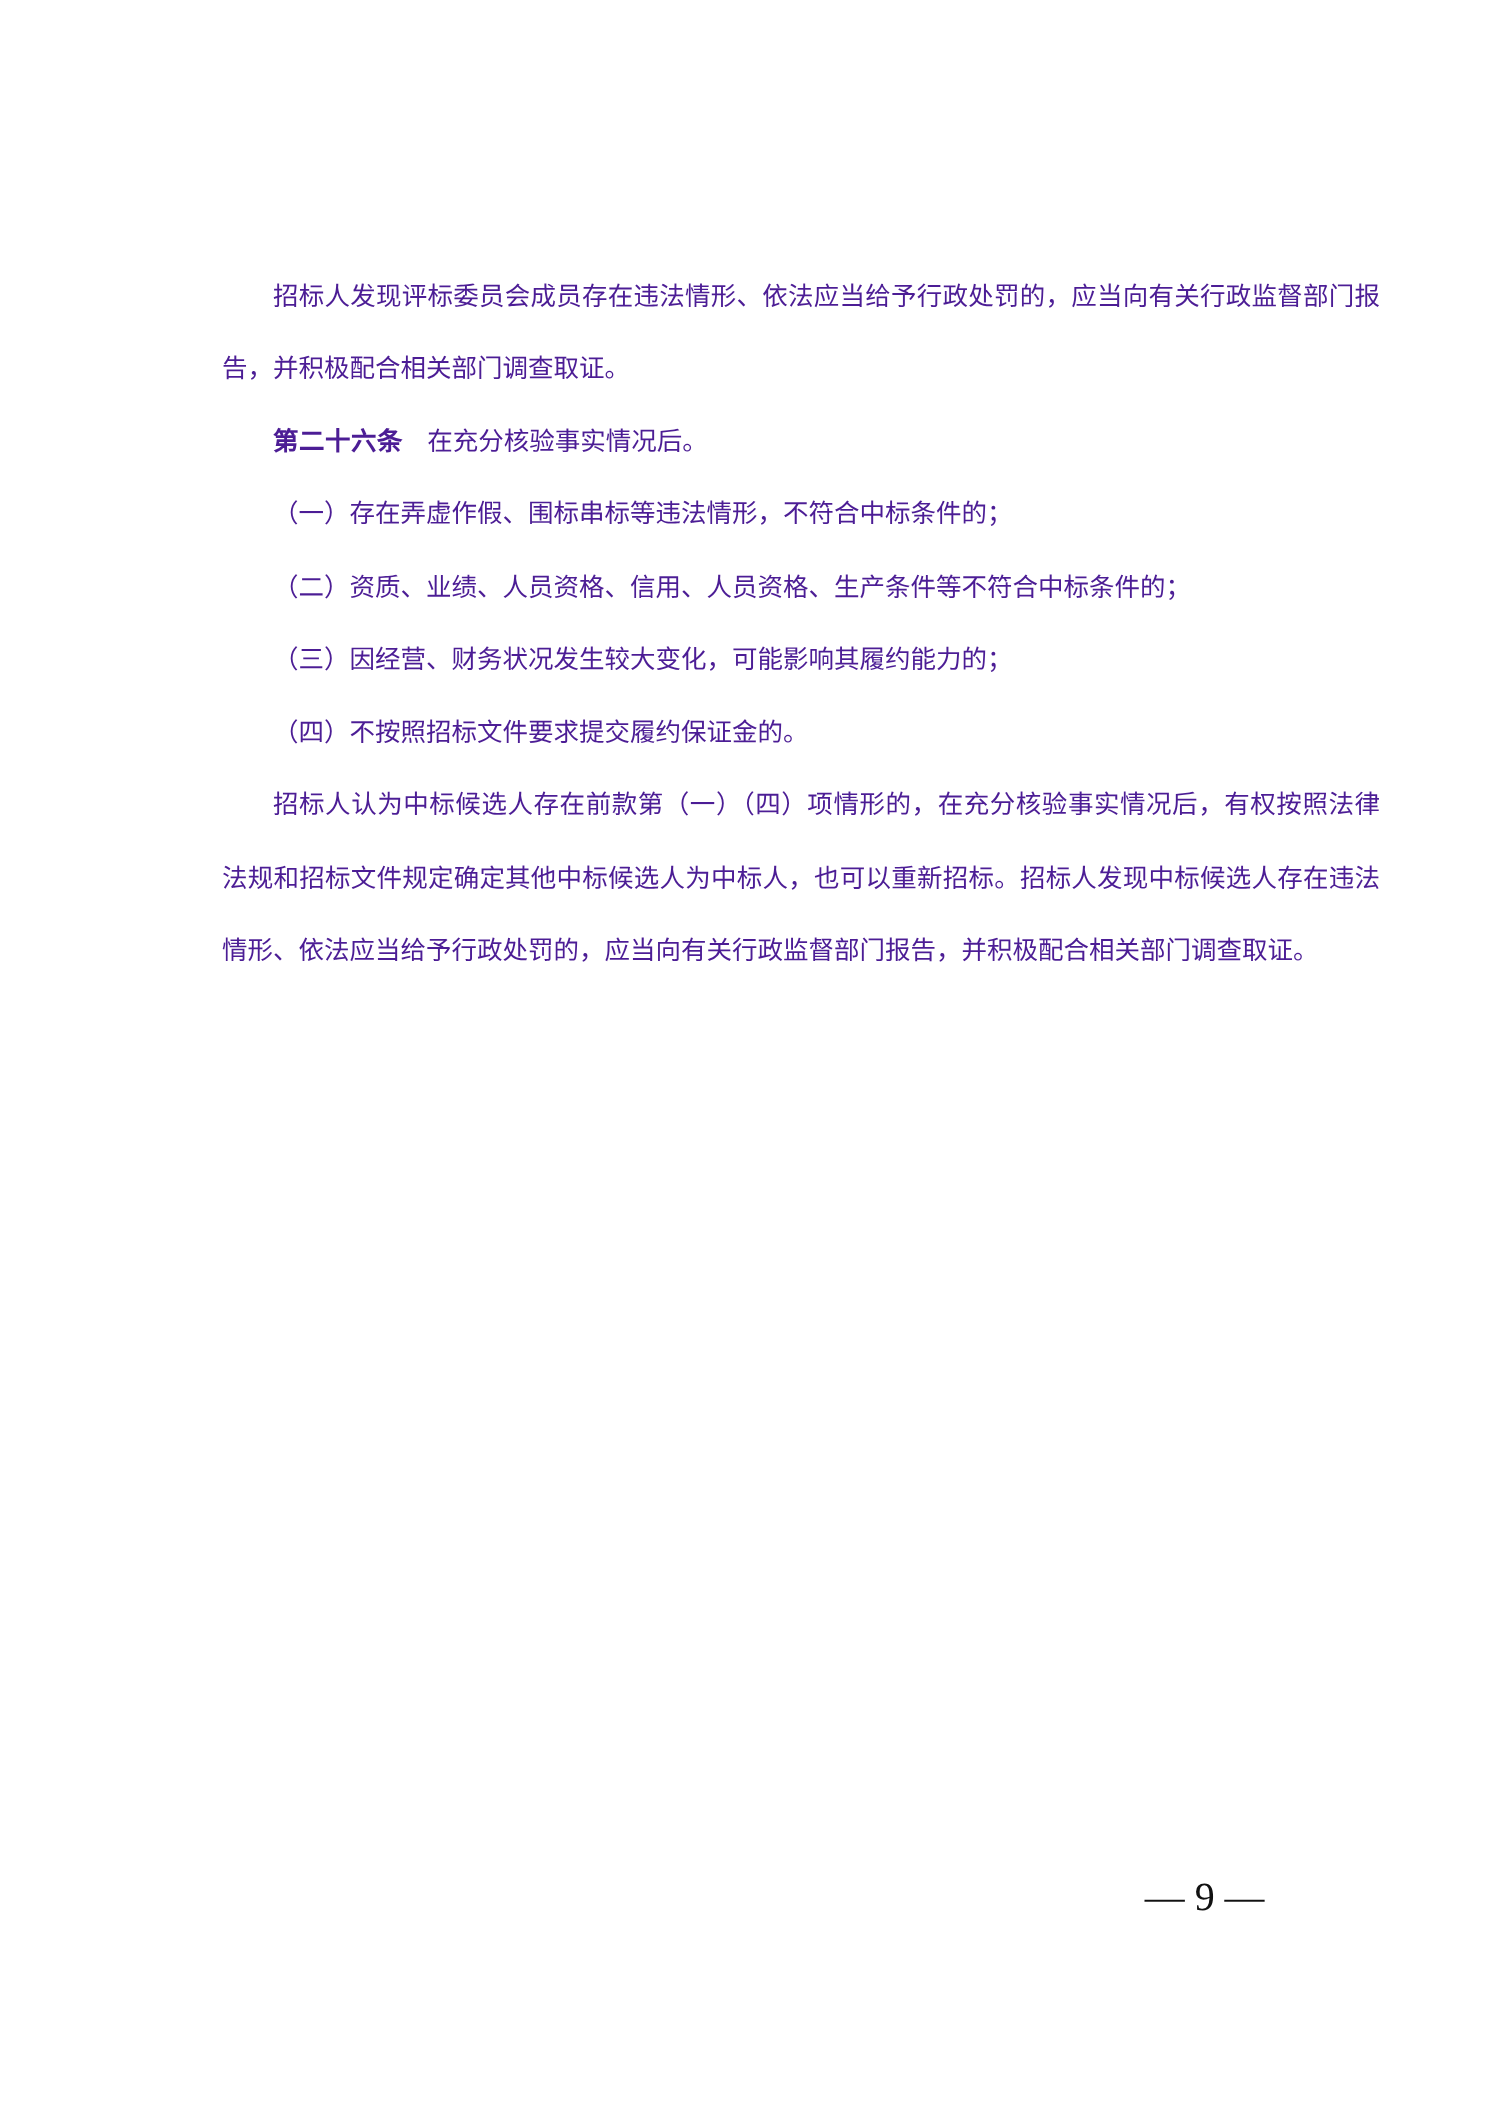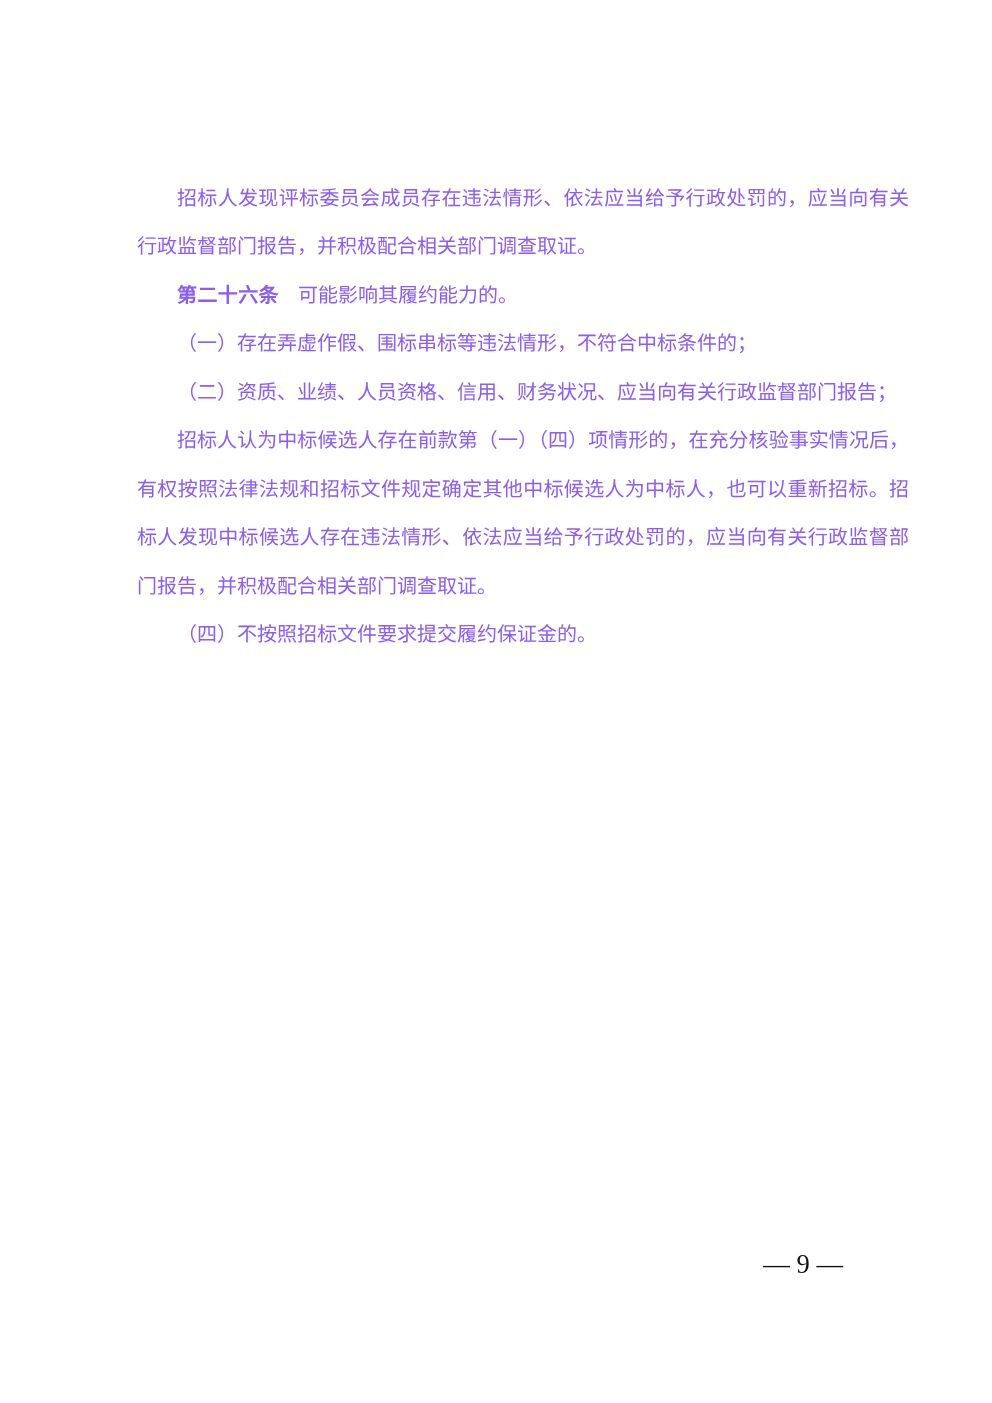--- a/index.html
+++ b/index.html
@@ -10,28 +10,28 @@
   .page {
     position: relative;
     width: 992px;
     height: 1403px;
     background: #ffffff;
     overflow: hidden;
     color: #111111;
   }
   .content {
     position: absolute;
-    left: 137px;
+    left: 148px;
     top: 174px;
     width: 772px;
     font-family: "Liberation Serif", "DejaVu Serif", serif;
-    font-size: 20px;
+    font-size: 17px;
     line-height: 48.45px;
     text-align: justify;
-    color: #8b5cf6;
+    color: #4c1d95;
   }
   .content p {
     margin: 0;
     padding: 0;
     text-indent: 2em;
   }
   .article-label {
     font-weight: bold;
     font-family: Liberation Serif, serif;
     margin-right: 0.95em;
@@ -50,31 +50,32 @@
 </style>
 </head>
 <body>
 
 <div class="page">
 
   <div class="content">
 
     <p><span>招标人发现评标委员会成员存在违法情形、依法应当给予行政处罚的，应当向有关行政监督部门报告，并积极配合相关部门调查取证。</span></p>
 
-    <p><span class="article-label">第二十六条</span><span>可能影响其履约能力的。</span></p>
+    <p><span class="article-label">第二十六条</span><span>在充分核验事实情况后。</span></p>
 
 
 
 
     <p><span>（一）存在弄虚作假、围标串标等违法情形，不符合中标条件的；</span></p>
 
-    <p><span>（二）资质、业绩、人员资格、信用、财务状况、应当向有关行政监督部门报告；</span></p>
+    <p><span>（二）资质、业绩、人员资格、信用、人员资格、生产条件等不符合中标条件的；</span></p>
 
+    <p><span>（三）因经营、财务状况发生较大变化，可能影响其履约能力的；</span></p>
+
+    <p><span>（四）不按照招标文件要求提交履约保证金的。</span></p>
 
     <p><span>招标人认为中标候选人存在前款第（一）（四）项情形的，在充分核验事实情况后，有权按照法律法规和招标文件规定确定其他中标候选人为中标人，也可以重新招标。招标人发现中标候选人存在违法情形、依法应当给予行政处罚的，应当向有关行政监督部门报告，并积极配合相关部门调查取证。</span></p>
-
-    <p><span>（四）不按照招标文件要求提交履约保证金的。</span></p>
 
   </div>
 
   <div class="page-footer">— 9 —</div>
 
 </div>
 
 </body></html>

